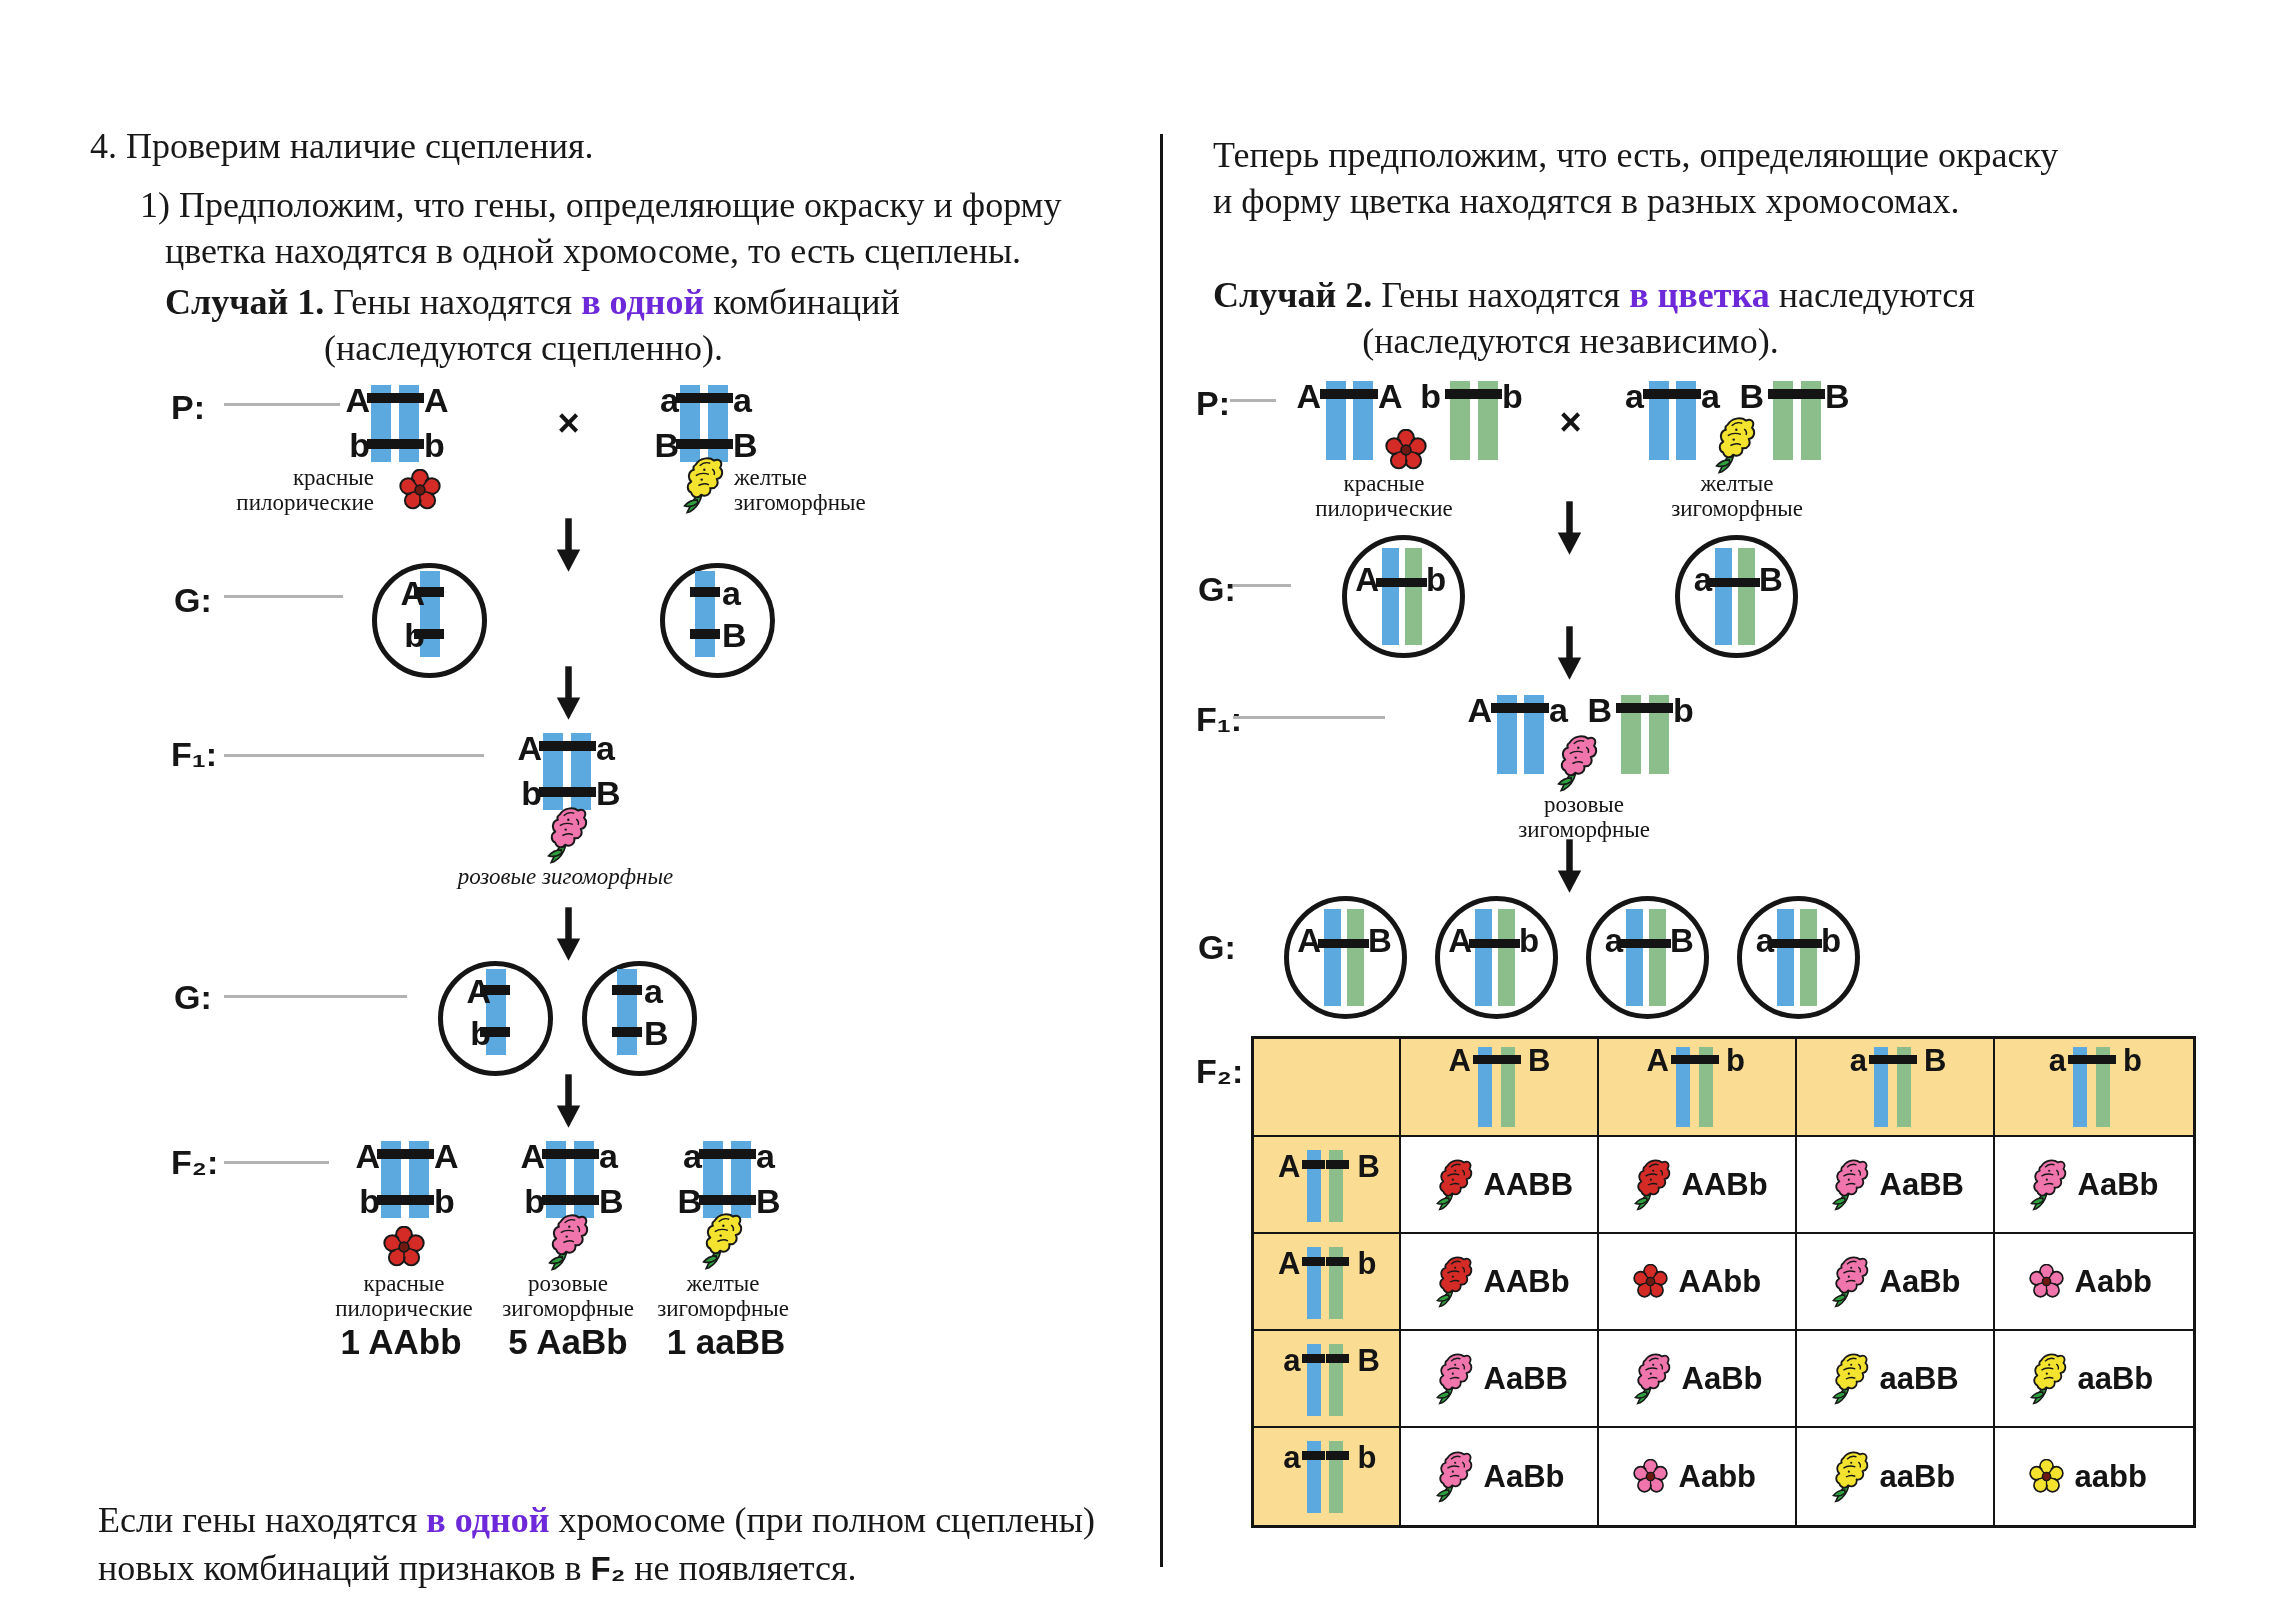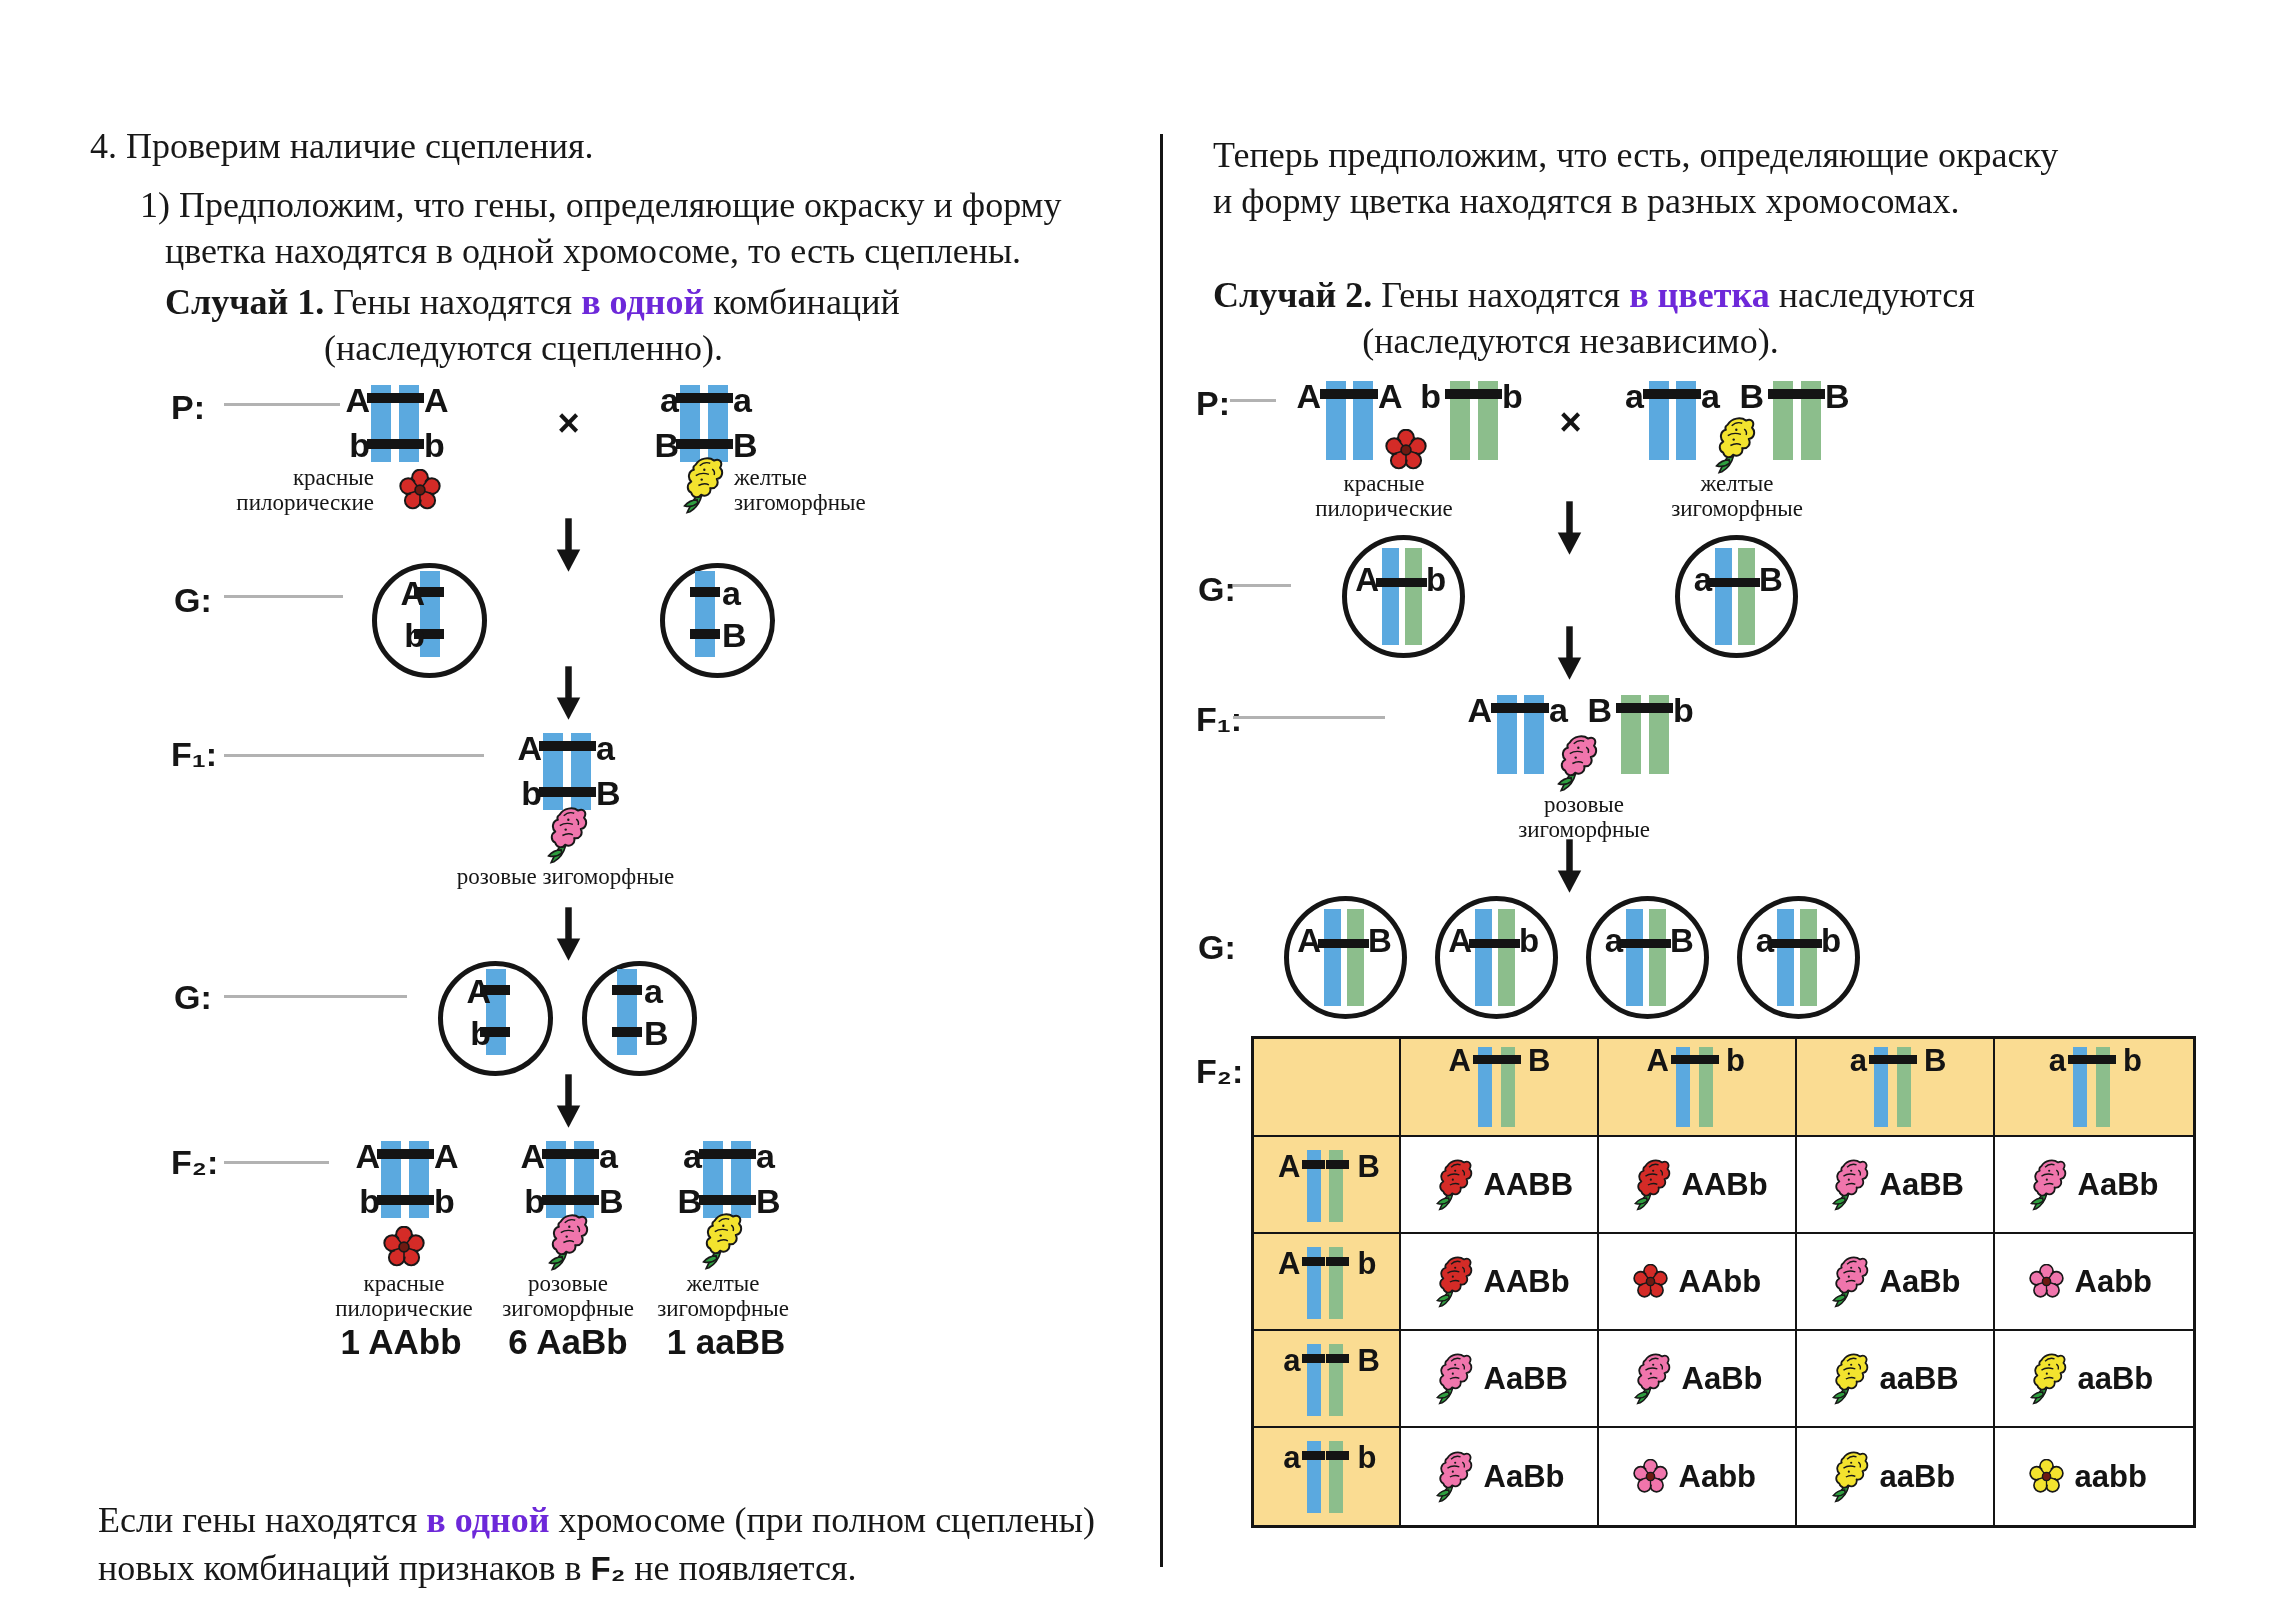--- a/index.html
+++ b/index.html
@@ -238,21 +238,21 @@
         <div class="dash d2 db"></div>
       <span class="gl lt yt">A</span>
       <span class="gl rt yt">a</span>
       <span class="gl lt yb">b</span>
       <span class="gl rt yb">B</span>
     </div>
 
     <svg class="fl fl-zygo" style="left: 546px; top: 806px; color: rgb(240, 117, 172);" viewBox="0 0 64 90">
         <use href="#fl-zygo"></use>
       </svg>
-    <div class="cap" style="left:402px;top:864px;width:327px;text-align:center;">
+    <div class="cap" style="left:402px;top:864px;width:327px;text-align:center;font-style:italic;">
         <div>розовые зигоморфные</div>
       </div>
 
     <svg class="arr" style="left:554px;top:906px;" width="29" height="56" viewBox="0 0 44 86">
         <line x1="22" y1="2" x2="22" y2="54"></line>
         <polygon points="4,50 40,50 22,84"></polygon>
       </svg>
 
     <div class="lbl" style="left:174px;top:977px;"><span>G:</span></div>
     <div class="gray" style="left:224px;top:995px;width:183px;"></div>
@@ -334,21 +334,21 @@
     <div class="cap" style="left:470px;top:1271px;width:196px;text-align:center;">
         <div>розовые</div>
         <div>зигоморфные</div>
       </div>
     <div class="cap" style="left:625px;top:1271px;width:196px;text-align:center;">
         <div>желтые</div>
         <div>зигоморфные</div>
       </div>
 
     <div class="ratio" style="left:303px;top:1322px;"><span>1 AAbb</span></div>
-    <div class="ratio" style="left:470px;top:1322px;"><span>6 AaBb</span></div>
+    <div class="ratio" style="left:470px;top:1322px;"><span>5 AaBb</span></div>
     <div class="ratio" style="left:628px;top:1322px;"><span>1 aaBB</span></div>
 
     <div class="t" style="left:98px;top:1498px;"><span>Если гены находятся </span><span class="red bld">в одной</span><span> хромосоме (при полном сцеплены)</span></div>
     <div class="t" style="left:98px;top:1546px;"><span>новых комбинаций признаков в </span><span class="f2tok">F₂</span><span> не появляется.</span></div>
   </div>
 
   <div>
 
     <div class="t" style="left:1213px;top:133px;"><span>Теперь предположим, что есть, определяющие окраску</span></div>
     <div class="t" style="left:1213px;top:179px;"><span>и форму цветка находятся в разных хромосомах.</span></div>

